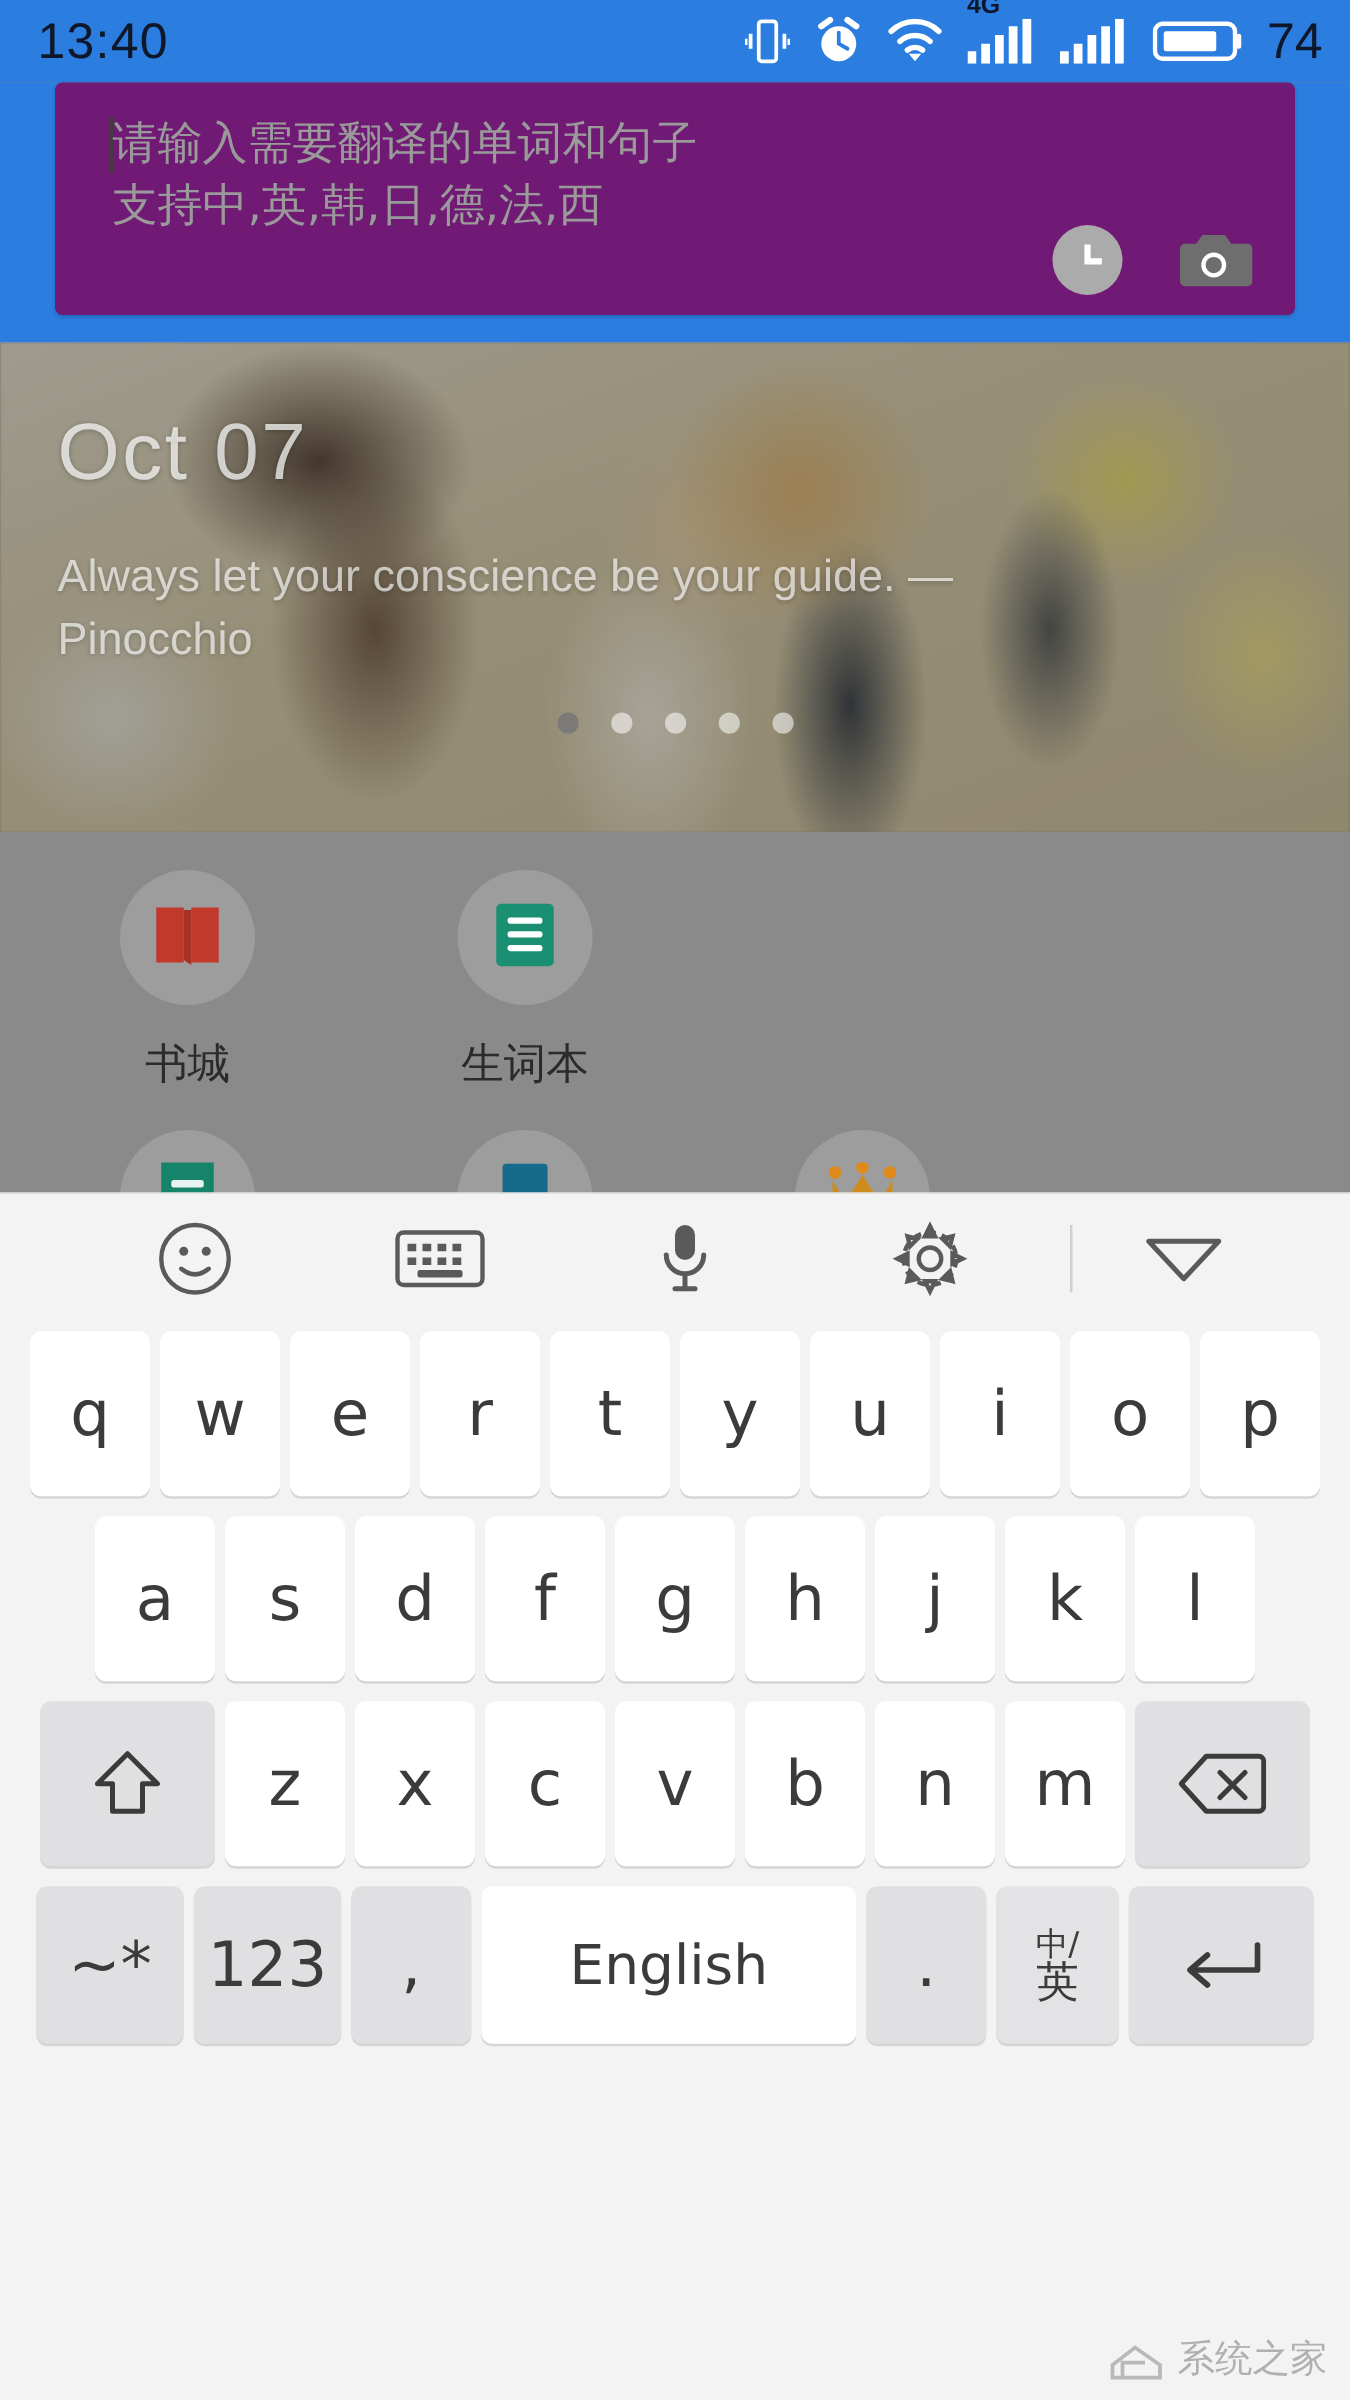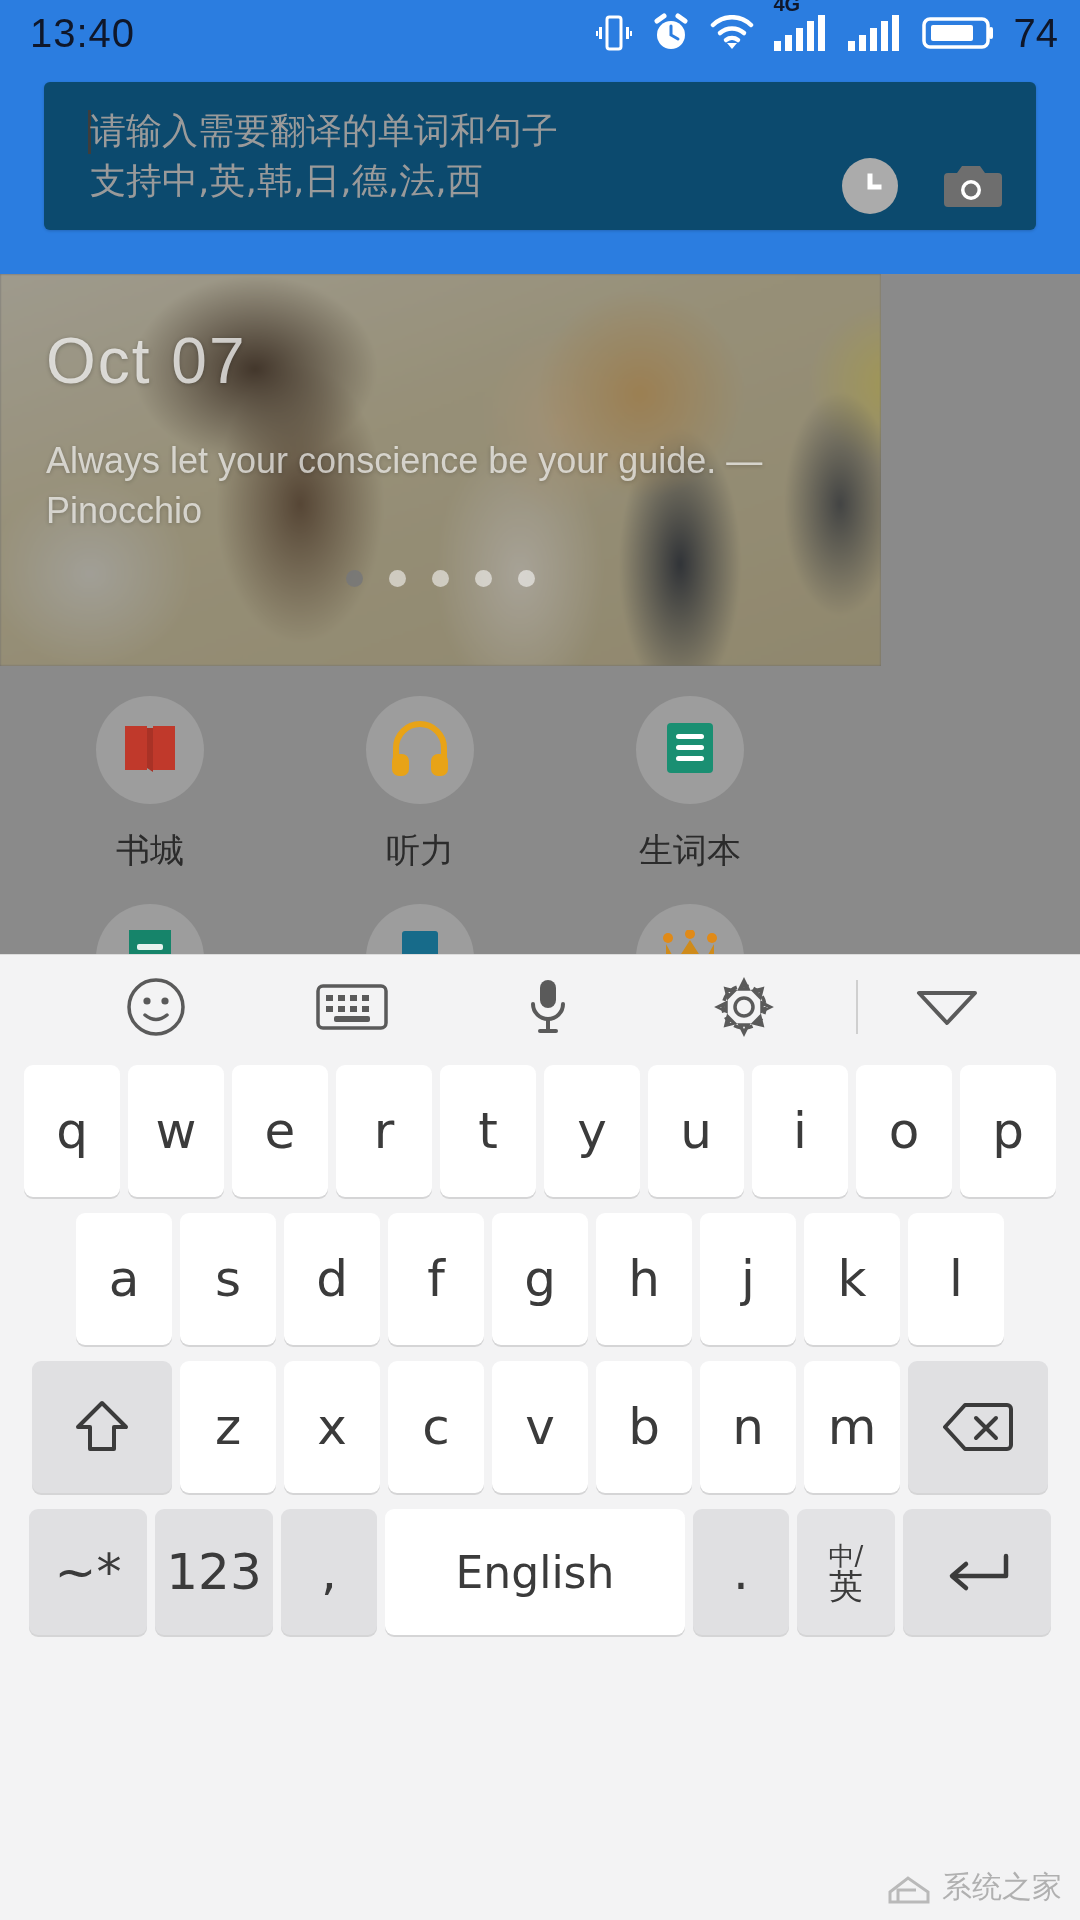--- a/index.html
+++ b/index.html
@@ -19,22 +19,22 @@
   #status-icons{ margin-left:auto; display:flex; align-items:center; gap:20px; }
   .sicon{ display:block; }
   #battery-pct{ font-size:40px; margin-left:0; }
 
   
   #search-header{
     position:absolute; top:66px; left:0; width:1080px; height:208px;
     background:#2b7de0;
   }
   #search-card{
-    position:absolute; left:44px; top:16px; width:992px; height:148px;
-    background:#0c4a6e; border-radius:6px;
+    position:absolute; left:44px; top:0; width:992px; height:186px;
+    background:#701a75; border-radius:6px;
     box-shadow:0 1px 3px rgba(0,0,0,.18);
   }
   #search-placeholder{
     position:absolute; left:46px; top:24px; width:760px;
     color:#9a9a9a; font-size:36px; line-height:50px;
     font-family:"DejaVu Sans","Liberation Sans",sans-serif;
     white-space:pre-line; pointer-events:none;
   }
   #text-caret{
     position:absolute; left:44px; top:28px; width:3px; height:44px;
@@ -45,21 +45,21 @@
     display:flex; align-items:center; gap:42px;
   }
   #history-icon-btn{
     width:56px; height:56px; border-radius:50%; background:#ababab;
     display:flex; align-items:center; justify-content:center;
   }
   #camera-icon-btn{ width:62px; height:52px; display:flex; align-items:center; justify-content:center; }
 
   
   #banner{
-    position:absolute; top:274px; left:0; width:881px; height:392px;
+    position:absolute; top:274px; left:0; width:1080px; height:392px;
     overflow:hidden;
   }
   #banner-photo{
     position:absolute; inset:0;
     background:
       radial-gradient(ellipse 170px 130px at 255px 95px, rgba(60,38,20,.92), rgba(60,38,20,0) 72%),
       radial-gradient(ellipse 120px 200px at 300px 230px, rgba(86,56,30,.85), rgba(86,56,30,0) 70%),
       radial-gradient(ellipse 150px 150px at 640px 120px, rgba(226,175,96,.95), rgba(226,175,96,0) 70%),
       radial-gradient(ellipse 110px 130px at 560px 150px, rgba(236,208,160,.9), rgba(236,208,160,0) 72%),
       radial-gradient(ellipse 120px 190px at 520px 300px, rgba(248,240,222,.92), rgba(248,240,222,0) 70%),
@@ -257,32 +257,20 @@
             <path d="M4 4 h22 v44 h-22 z" fill="#c0392b"></path>
             <path d="M32 4 h22 v44 h-22 z" fill="#c0392b"></path>
             <rect x="26" y="4" width="6" height="44" fill="#8a8a8a" opacity="0"></rect>
             <path d="M26 6 L32 6 L32 50 L26 46 Z" fill="#a93226"></path>
           </svg>
         </span>
       </div>
       <div class="cell-label">书城</div>
     </div>
 
-    <div class="grid-cell">
-      <div class="cell-circle">
-        <span>
-          <svg width="60" height="56" viewBox="0 0 60 56">
-            <path d="M6 40 V28 A24 24 0 0 1 54 28 V40" stroke="#e8a317" stroke-width="6" fill="none" stroke-linecap="round"></path>
-            <rect x="2" y="34" width="17" height="22" rx="7" fill="#e8a317"></rect>
-            <rect x="41" y="34" width="17" height="22" rx="7" fill="#e8a317"></rect>
-          </svg>
-        </span>
-      </div>
-      <div class="cell-label">听力</div>
-    </div>
 
 
     <div class="grid-cell">
       <div class="cell-circle">
         <span>
           <svg width="52" height="54" viewBox="0 0 52 54">
             <rect x="3" y="2" width="46" height="50" rx="4" fill="#1a8f72"></rect>
             <rect x="12" y="13" width="28" height="5" rx="2.5" fill="#ffffff"></rect>
             <rect x="12" y="24" width="28" height="5" rx="2.5" fill="#ffffff"></rect>
             <rect x="12" y="35" width="28" height="5" rx="2.5" fill="#ffffff"></rect>

